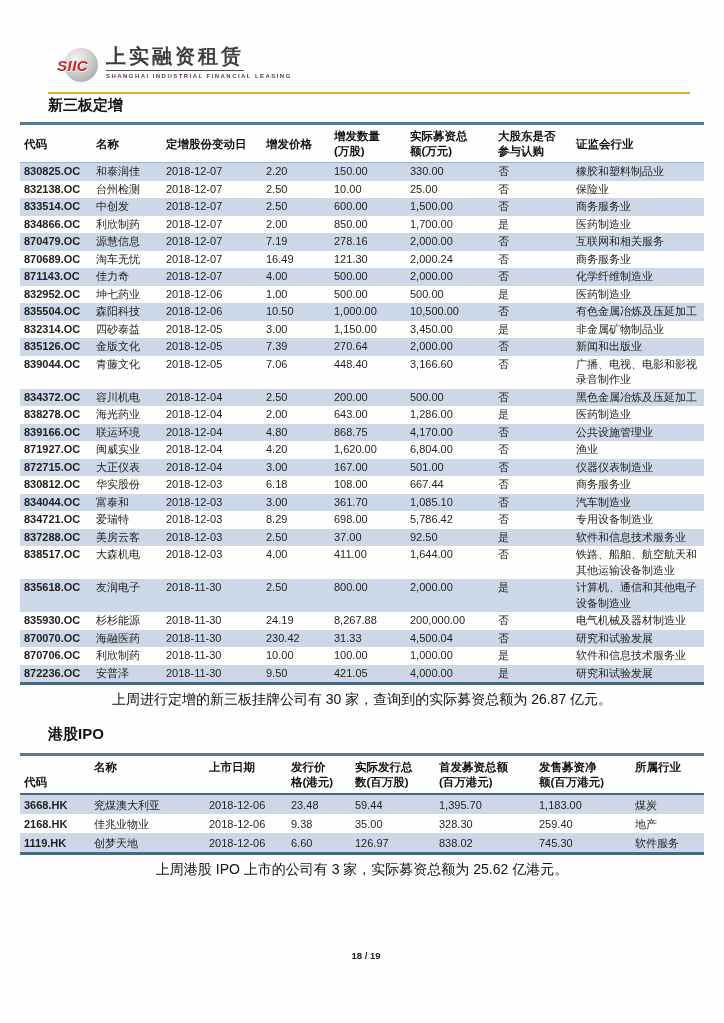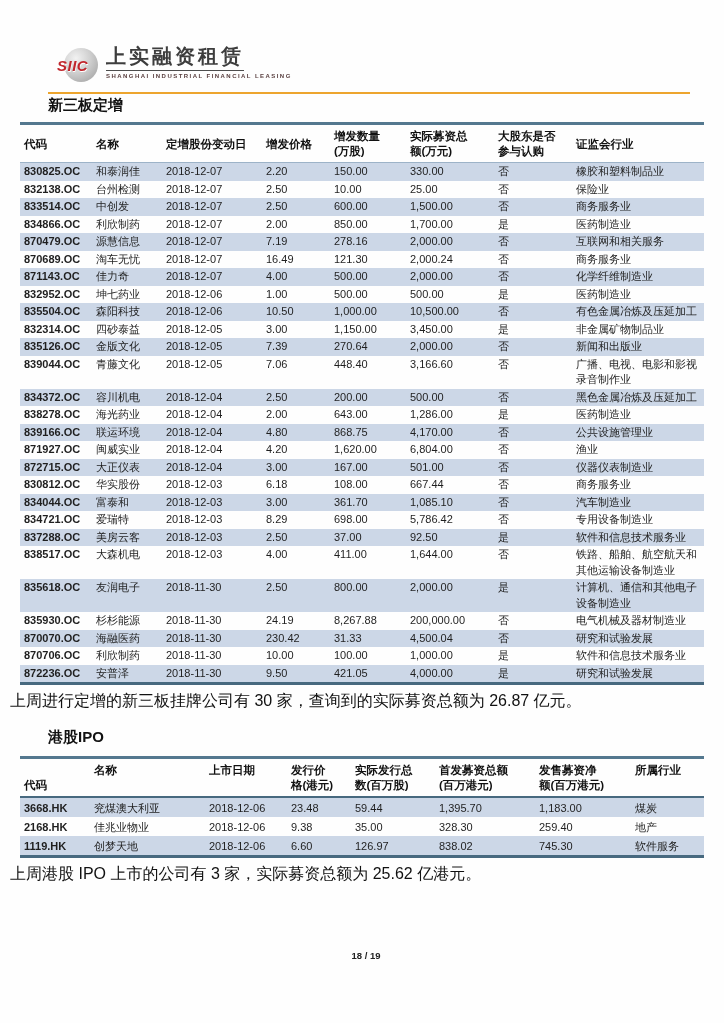--- a/index.html
+++ b/index.html
@@ -57,21 +57,21 @@
   }
   td:first-child { font-weight:700; }
   thead tr { border-bottom:1px solid #9db3c8; }
   tbody tr:nth-child(odd) td { background:#ccd7e7; }
   #hk-table { margin-top:10px; }
   #hk-table thead tr { border-bottom:2px solid #47697f; }
   #hk-table th { vertical-align:top; }
   #hk-table th:first-child { vertical-align:bottom; }
   #hk-table td { line-height:16px; padding:1.5px 4px; }
   
-  .summary { font-size:16px; margin:6px 10px 0 10px; color:#111; }
+  .summary { font-size:14px; text-align:center; margin:6px 10px 0 10px; color:#111; }
   footer {
     position:absolute; top:950px; left:4px; width:100%;
     text-align:center; font-size:9.5px; font-weight:600; color:#222;
   }
 </style>
 </head>
 <body>
 
 <div class="page">
 

